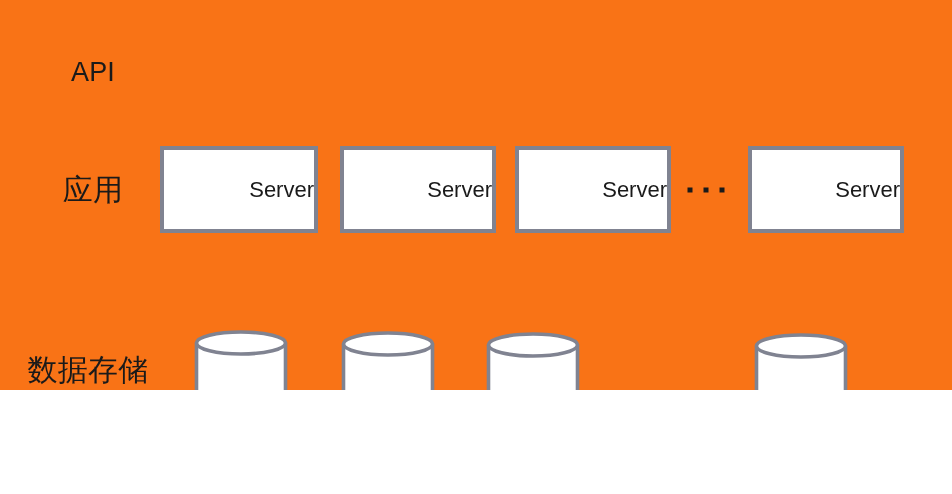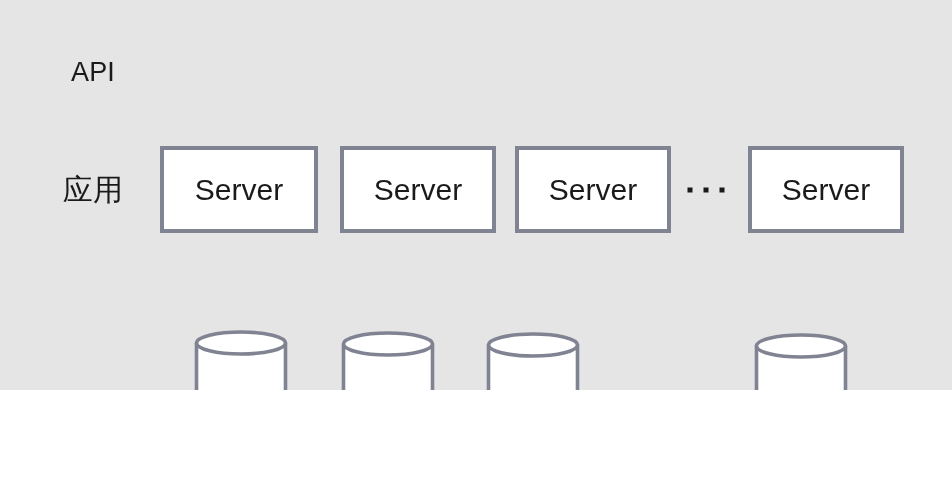--- a/index.html
+++ b/index.html
@@ -7,21 +7,21 @@
     padding: 0;
     background: #ffffff;
   }
   body {
     font-family: "Liberation Sans", "DejaVu Sans", sans-serif;
   }
   #diagram {
     position: relative;
     width: 952px;
     height: 390px;
-    background: #e5e5e5;
+    background: #f97316;
     overflow: hidden;
   }
 
   
   .row-label {
     position: absolute;
     color: #1a1a1a;
     font-size: 27px;
     line-height: 1;
     white-space: nowrap;
@@ -61,21 +61,22 @@
     width: 744px;
     height: 80px;
   }
 
   
   .server-box {
     top: 146px;
     height: 87px;
   }
   .server-box .gbox-text {
-    font-size: 30px;
+    font-size: 22px;
+    text-align: right;
   }
 
   
   #storage-container {
     left: 161px;
     top: 264px;
     width: 743px;
     height: 202px;
   }
   #storage-title {
@@ -126,20 +127,21 @@
 </style>
 </head>
 <body>
 
 <div id="diagram">
 
   <div class="row-label" style="left:93px; top:72px;">API</div>
 
   <div class="row-label cjk" style="left:93px; top:190px;">应用</div>
 
+  <div class="row-label cjk" style="left:88px; top:370px;">数据存储</div>
 
 
   <div class="gbox server-box" style="left:160px; width:158px;">
     <div class="gbox-text">Server</div>
   </div>
 
   <div class="gbox server-box" style="left:340px; width:156px;">
     <div class="gbox-text">Server</div>
   </div>
 

